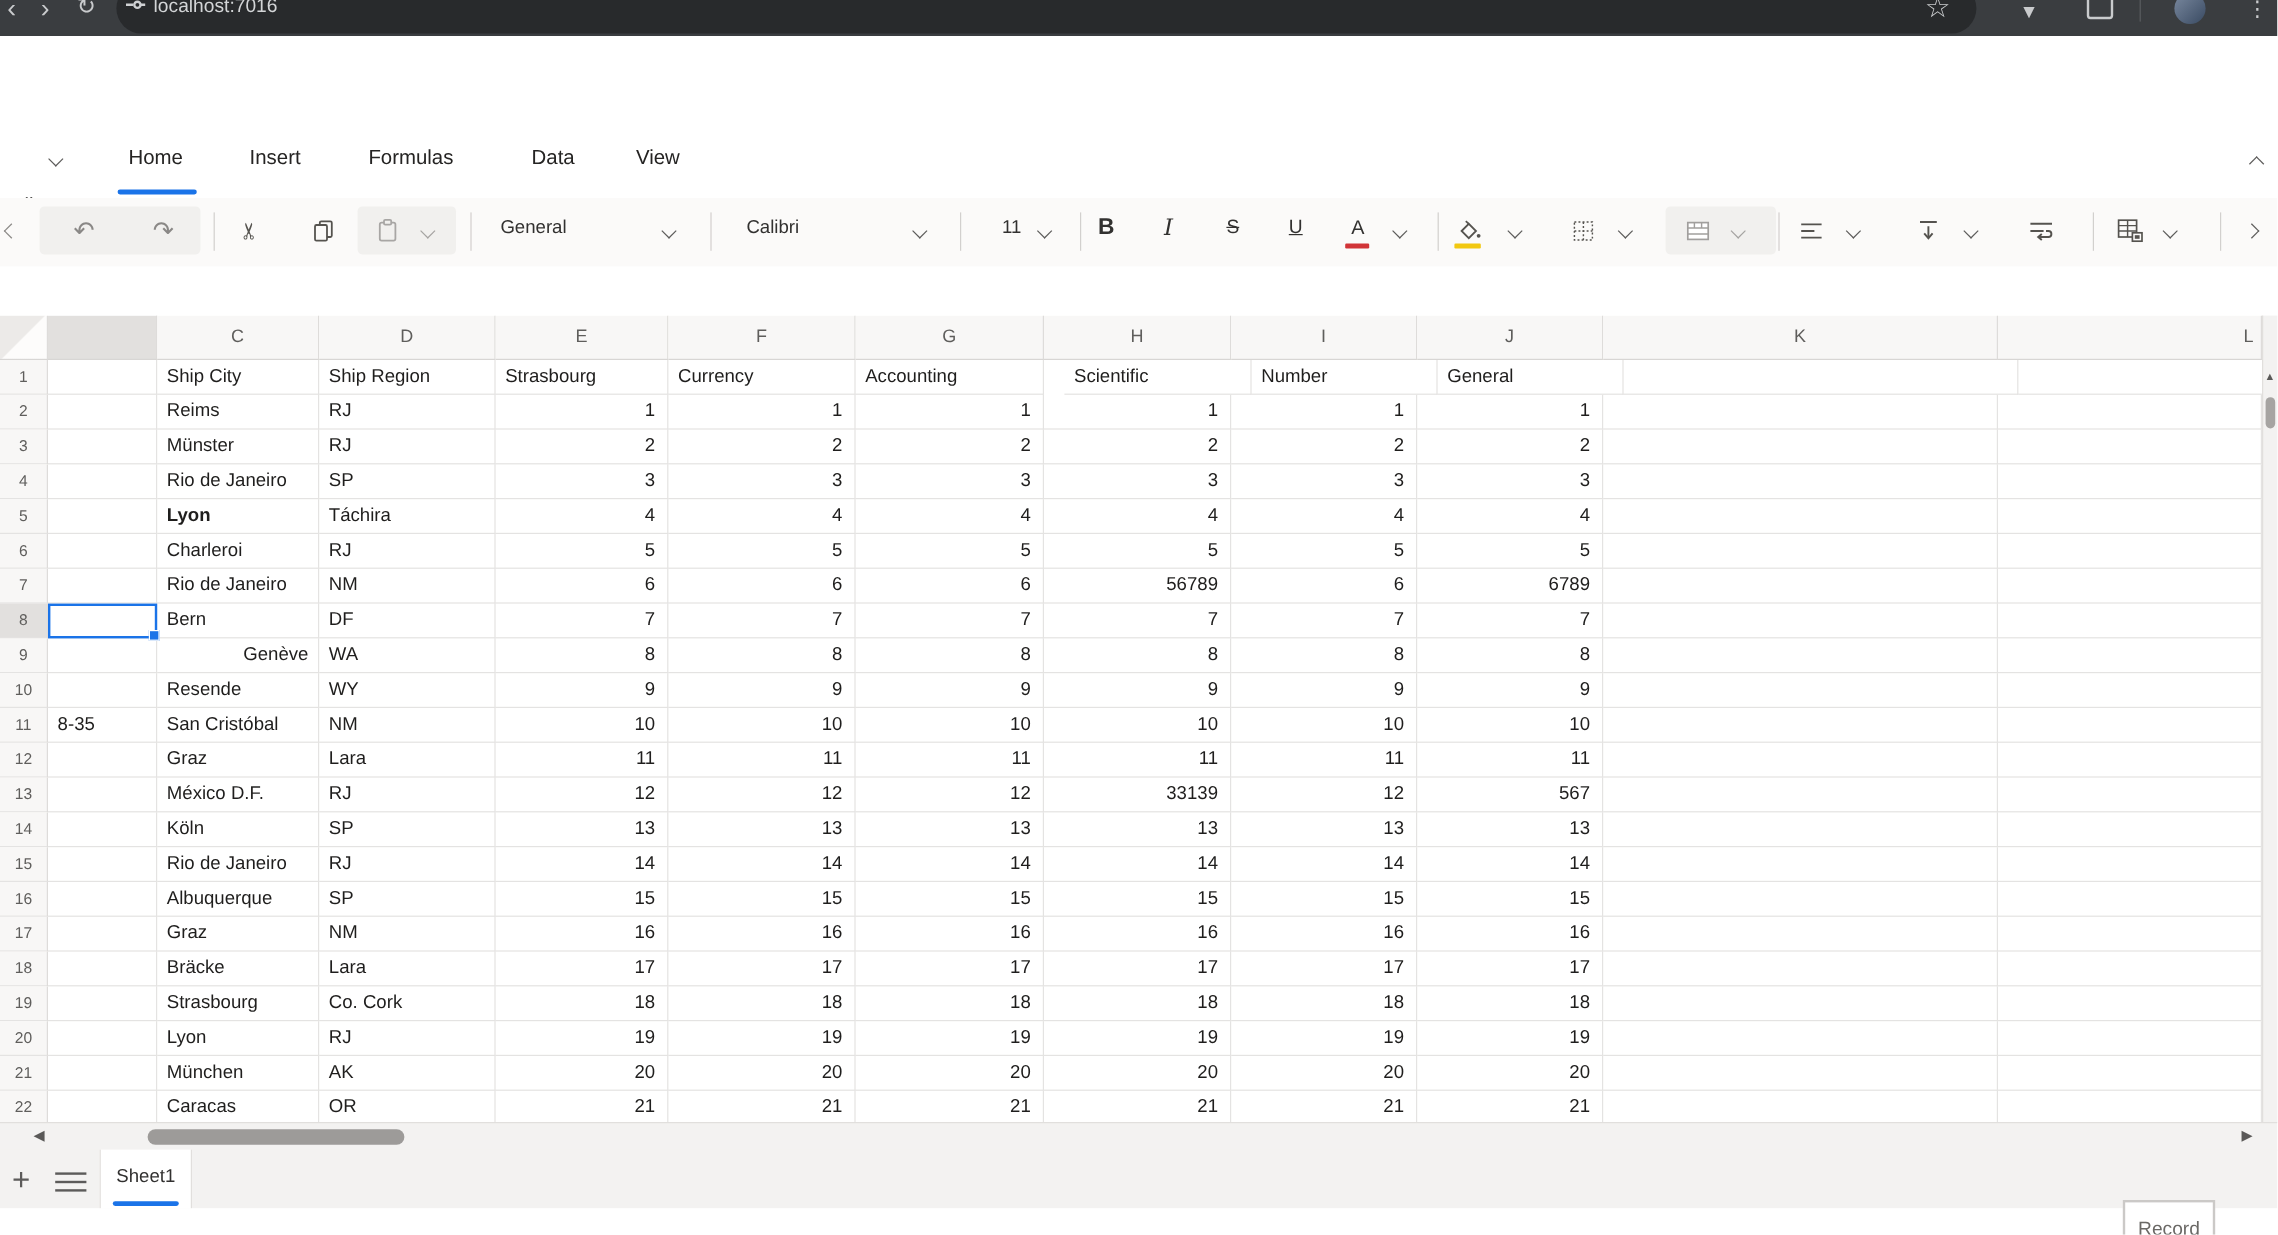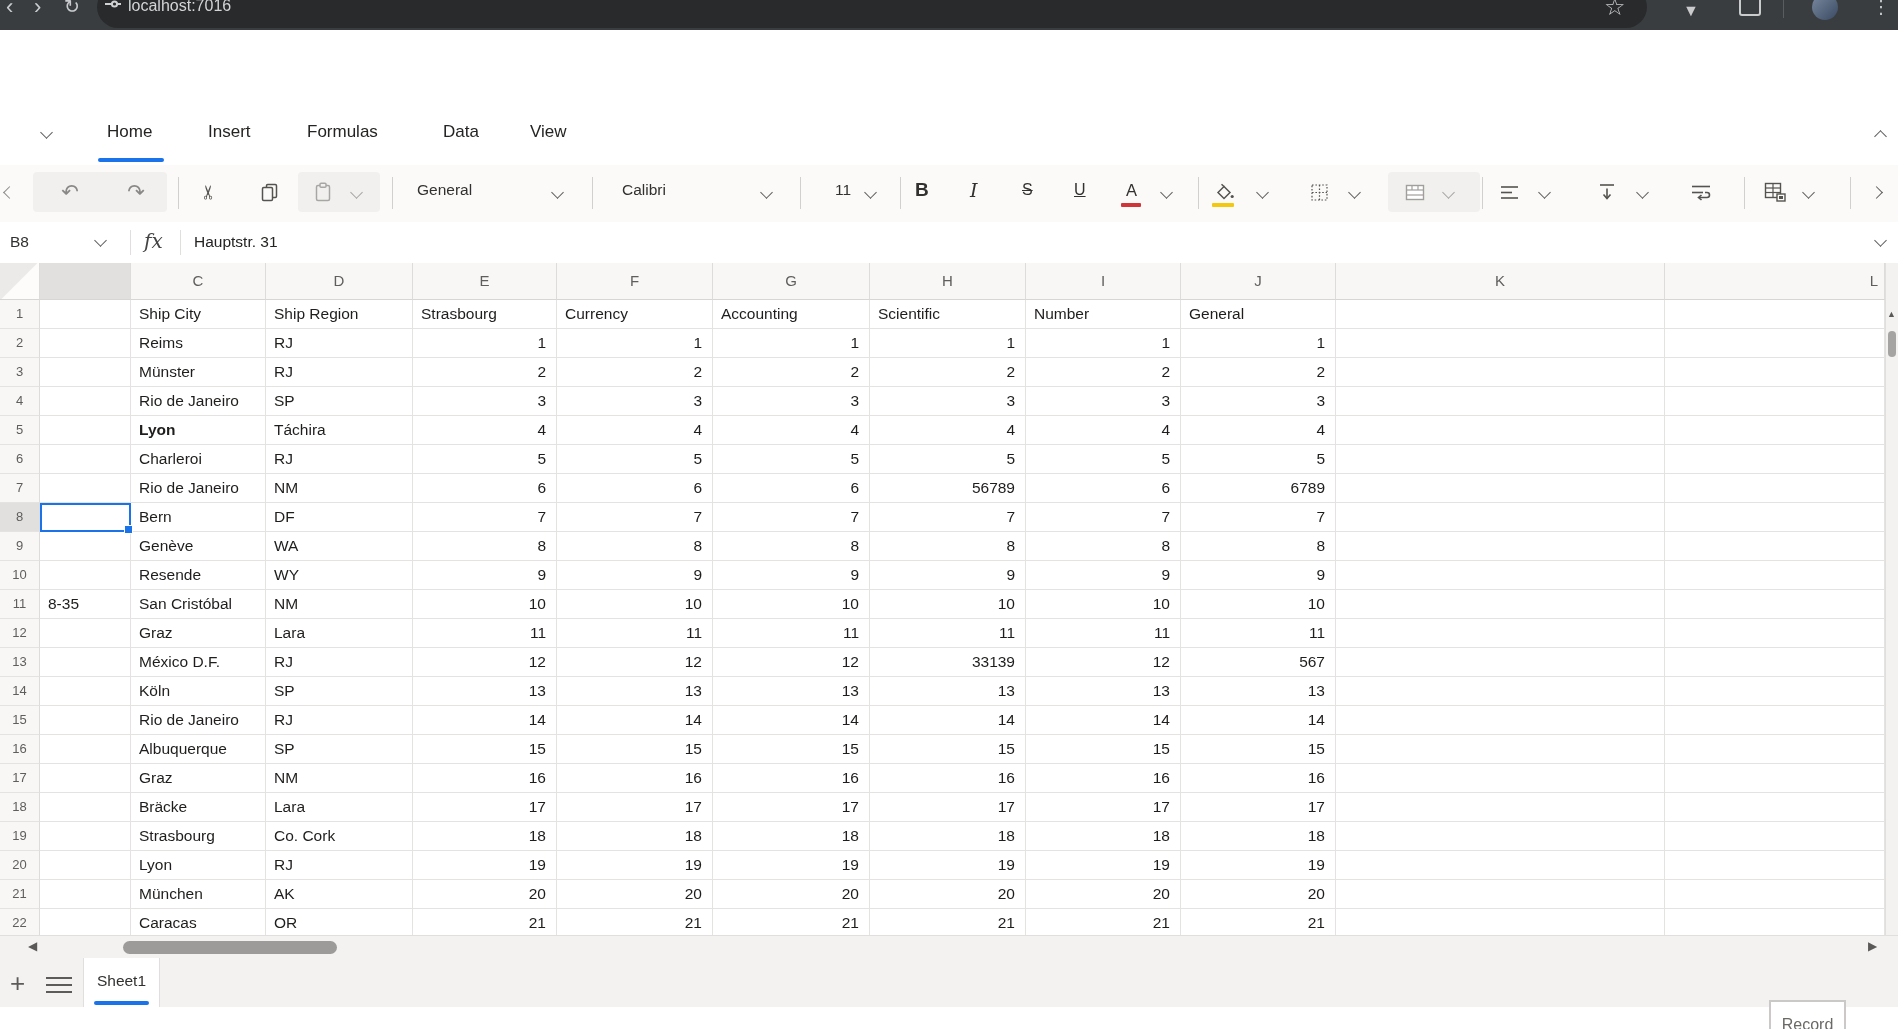--- a/index.html
+++ b/index.html
@@ -236,29 +236,20 @@
         <line x1="9" y1="1.5" x2="9" y2="15.5" stroke="#55534f" stroke-width="1.2"></line>
         <rect x="13" y="12" width="8" height="7" fill="#fbfaf9" stroke="#55534f" stroke-width="1.4"></rect>
         <rect x="15" y="14" width="4" height="3" fill="#55534f"></rect>
       </svg>
       </div>
     <span class="chev down" style="position:absolute;left:1804px;top:23px;"></span>
     <div class="rdiv" style="left:1850px;"></div>
     <span class="chev right" style="position:absolute;left:1872px;top:23px;"></span>
   </div>
 
-  <div class="fbar">
-    <span style="position:absolute;left:10px;top:11px;font-size:15.5px;color:#323130;">B8</span>
-    <span class="chev down" style="position:absolute;left:96px;top:14px;"></span>
-    <div class="fdiv" style="left:130px;"></div>
-    <span class="fx" style="position:absolute;left:144px;top:7px;">fx</span>
-    <div class="fdiv" style="left:180px;"></div>
-    <span style="position:absolute;left:194px;top:11px;font-size:15.5px;color:#252423;">Hauptstr. 31</span>
-    <span class="chev down" style="position:absolute;left:1876px;top:14px;"></span>
-  </div>
 
   <div class="gridwrap">
     <div id="grid">
         <div class="grow header">
           <div class="gcell hcell corner" style="width: 40px;"></div>
           <div class="gcell hcell hl" style="width: 91px;"></div>
           <div class="gcell hcell" style="width: 135px;">C</div>
           <div class="gcell hcell" style="width: 147px;">D</div>
           <div class="gcell hcell" style="width: 144px;">E</div>
           <div class="gcell hcell" style="width: 156px;">F</div>
@@ -270,21 +261,21 @@
           <div class="gcell hcell last" style="width: 220px;">L</div>
         </div>
         <div class="grow">
           <div class="gcell rhcell" style="width: 40px; line-height: 28px;">1</div>
           <div class="gcell" style="width: 91px;"></div>
           <div class="gcell" style="width: 135px;">Ship City</div>
           <div class="gcell" style="width: 147px;">Ship Region</div>
           <div class="gcell" style="width: 144px;">Strasbourg</div>
           <div class="gcell" style="width: 156px;">Currency</div>
           <div class="gcell" style="width: 157px;">Accounting</div>
-          <div class="gcell" style="width: 156px;">Scientific</div>
+          <div class="gcell" style="width: 156px; margin-left: 17px;">Scientific</div>
           <div class="gcell" style="width: 155px;">Number</div>
           <div class="gcell" style="width: 155px;">General</div>
           <div class="gcell" style="width: 329px;"></div>
           <div class="gcell" style="width: 220px;"></div>
         </div>
         <div class="grow">
           <div class="gcell rhcell" style="width: 40px; line-height: 28px;">2</div>
           <div class="gcell" style="width: 91px;"></div>
           <div class="gcell" style="width: 135px;">Reims</div>
           <div class="gcell" style="width: 147px;">RJ</div>
@@ -377,21 +368,21 @@
           <div class="gcell num" style="width: 157px;">7</div>
           <div class="gcell num" style="width: 156px;">7</div>
           <div class="gcell num" style="width: 155px;">7</div>
           <div class="gcell num" style="width: 155px;">7</div>
           <div class="gcell" style="width: 329px;"></div>
           <div class="gcell" style="width: 220px;"></div>
         </div>
         <div class="grow">
           <div class="gcell rhcell" style="width: 40px; line-height: 28px;">9</div>
           <div class="gcell" style="width: 91px;"></div>
-          <div class="gcell" style="width: 135px;">Genève</div>
+          <div class="gcell" style="width: 135px; text-align: right;">Genève</div>
           <div class="gcell" style="width: 147px;">WA</div>
           <div class="gcell num" style="width: 144px;">8</div>
           <div class="gcell num" style="width: 156px;">8</div>
           <div class="gcell num" style="width: 157px;">8</div>
           <div class="gcell num" style="width: 156px;">8</div>
           <div class="gcell num" style="width: 155px;">8</div>
           <div class="gcell num" style="width: 155px;">8</div>
           <div class="gcell" style="width: 329px;"></div>
           <div class="gcell" style="width: 220px;"></div>
         </div>

